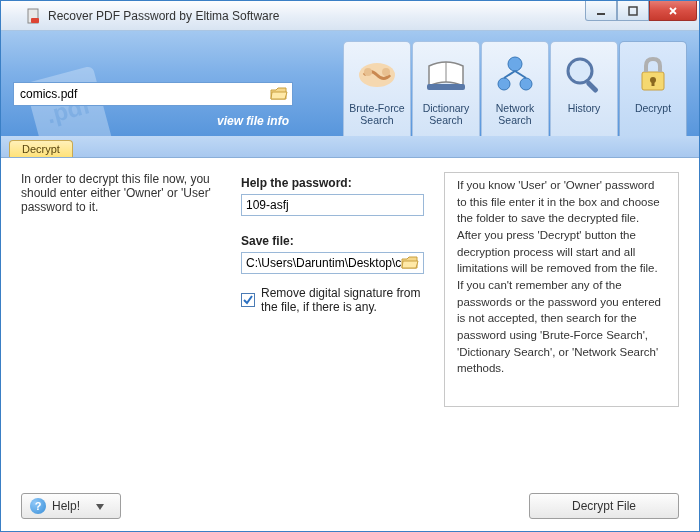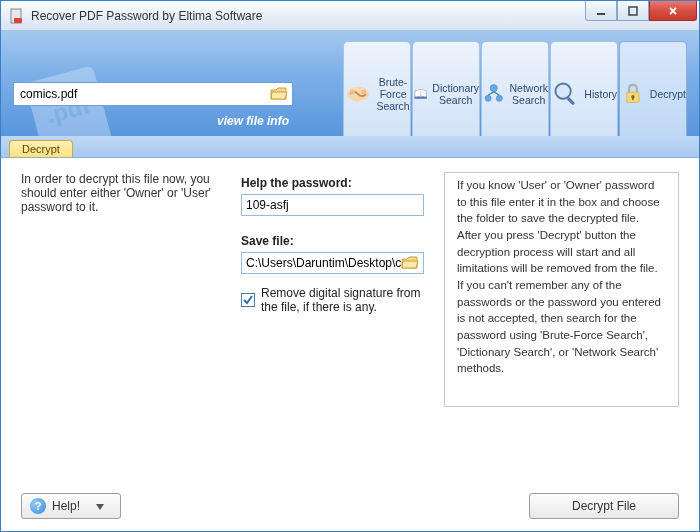--- a/index.html
+++ b/index.html
@@ -1,40 +1,40 @@
 <!DOCTYPE html>
 <html><head>
   <meta charset="utf-8">
   <style>
     * { box-sizing: border-box; margin: 0; padding: 0; font-family: 'Segoe UI', Tahoma, sans-serif; }
     body { width: 700px; height: 532px; overflow: hidden; background: #fff; }
     
     .window { width: 700px; height: 532px; border: 1px solid #3a7fc5; display: flex; flex-direction: column; }
     
-    .titlebar { height: 30px; background: linear-gradient(to bottom, #fdfdfe, #e8eff8 50%, #d8e4f2); display: flex; align-items: center; padding-left: 8px; border-bottom: 1px solid #aac5e2; }
+    .titlebar { height: 30px; background: linear-gradient(to bottom, #fdfdfe, #e8eff8 50%, #d8e4f2); display: flex; align-items: center; padding-left: 25px; border-bottom: 1px solid #aac5e2; }
     .titlebar-icon { width: 16px; height: 16px; margin-right: 6px; }
     .titlebar-title { font-size: 12px; color: #333; flex: 1; }
     .titlebar-buttons { display: flex; height: 100%; }
     .tb-btn { width: 32px; height: 20px; margin-top: 0; display: flex; align-items: center; justify-content: center; border: 1px solid #8ba8c8; border-top: none; background: linear-gradient(to bottom, #f5f9fd, #d4e3f3); cursor: pointer; }
     .tb-btn.min { border-radius: 0 0 0 3px; }
     .tb-btn.close { width: 48px; border-radius: 0 0 3px 0; background: linear-gradient(to bottom, #e67b72, #d94f44 50%, #c73a2e); border-color: #a03028; margin-right: 2px; }
     .tb-btn svg { width: 12px; height: 12px; }
     
     .toolbar-area { background: linear-gradient(to bottom, #a3c8f0 0%, #7eb0e8 40%, #5896dc 100%); padding: 10px 12px 0 12px; display: flex; align-items: flex-end; position: relative; }
     
     .file-section { display: flex; flex-direction: column; margin-bottom: 8px; position: relative; z-index: 2; }
     .file-input-wrap { display: flex; align-items: center; background: #fff; border: 1px solid #6b9dd6; width: 280px; height: 24px; padding: 0 4px; }
     .file-input { border: none; outline: none; flex: 1; font-size: 12px; padding: 2px; }
     .folder-icon { width: 18px; height: 16px; cursor: pointer; }
     .view-file-info { color: #fff; font-size: 12px; font-weight: bold; text-align: right; margin-top: 8px; padding-right: 4px; font-style: italic; }
     
     .pdf-bg { position: absolute; left: 20px; bottom: 0; width: 110px; height: 70px; opacity: 0.4; overflow: hidden; }
     
     .tabs { display: flex; margin-left: auto; align-self: flex-end; }
-    .tab { width: 68px; height: 95px; display: flex; flex-direction: row; align-items: center; justify-content: flex-start; padding-top: 10px; cursor: pointer; border: 1px solid transparent; border-bottom: none; border-radius: 5px 5px 0 0; gap: 4px; }
+    .tab { width: 68px; height: 95px; display: flex; flex-direction: column; align-items: center; justify-content: flex-start; padding-top: 10px; cursor: pointer; border: 1px solid transparent; border-bottom: none; border-radius: 5px 5px 0 0; gap: 4px; }
     .tab:not(.active) { background: linear-gradient(to bottom, #ecf3fc, #d2e3f7); border-color: #a6c2e4; margin-right: 1px; }
     .tab.active { background: linear-gradient(to bottom, #d9e8fb, #bfd8f5); border-color: #8aaed8; }
     .tab-icon { width: 46px; height: 46px; display: flex; align-items: center; justify-content: center; }
     .tab-label { font-size: 10.5px; color: #2c4a6e; text-align: center; line-height: 1.15; }
     
     .subtab-bar { background: linear-gradient(to bottom, #bfd8f5, #a8c8ef); height: 22px; display: flex; align-items: flex-end; padding-left: 8px; border-bottom: 1px solid #8aaed8; }
     .subtab { background: linear-gradient(to bottom, #fff0b8, #ffe27a); border: 1px solid #c9a952; border-bottom: none; border-radius: 4px 4px 0 0; padding: 2px 12px; font-size: 11px; color: #5a4610; cursor: pointer; }
     
     .content { flex: 1; background: #fff; padding: 14px 20px 10px 20px; display: flex; flex-direction: row; }
     .intro { font-size: 12px; color: #333; margin-bottom: 20px; }

